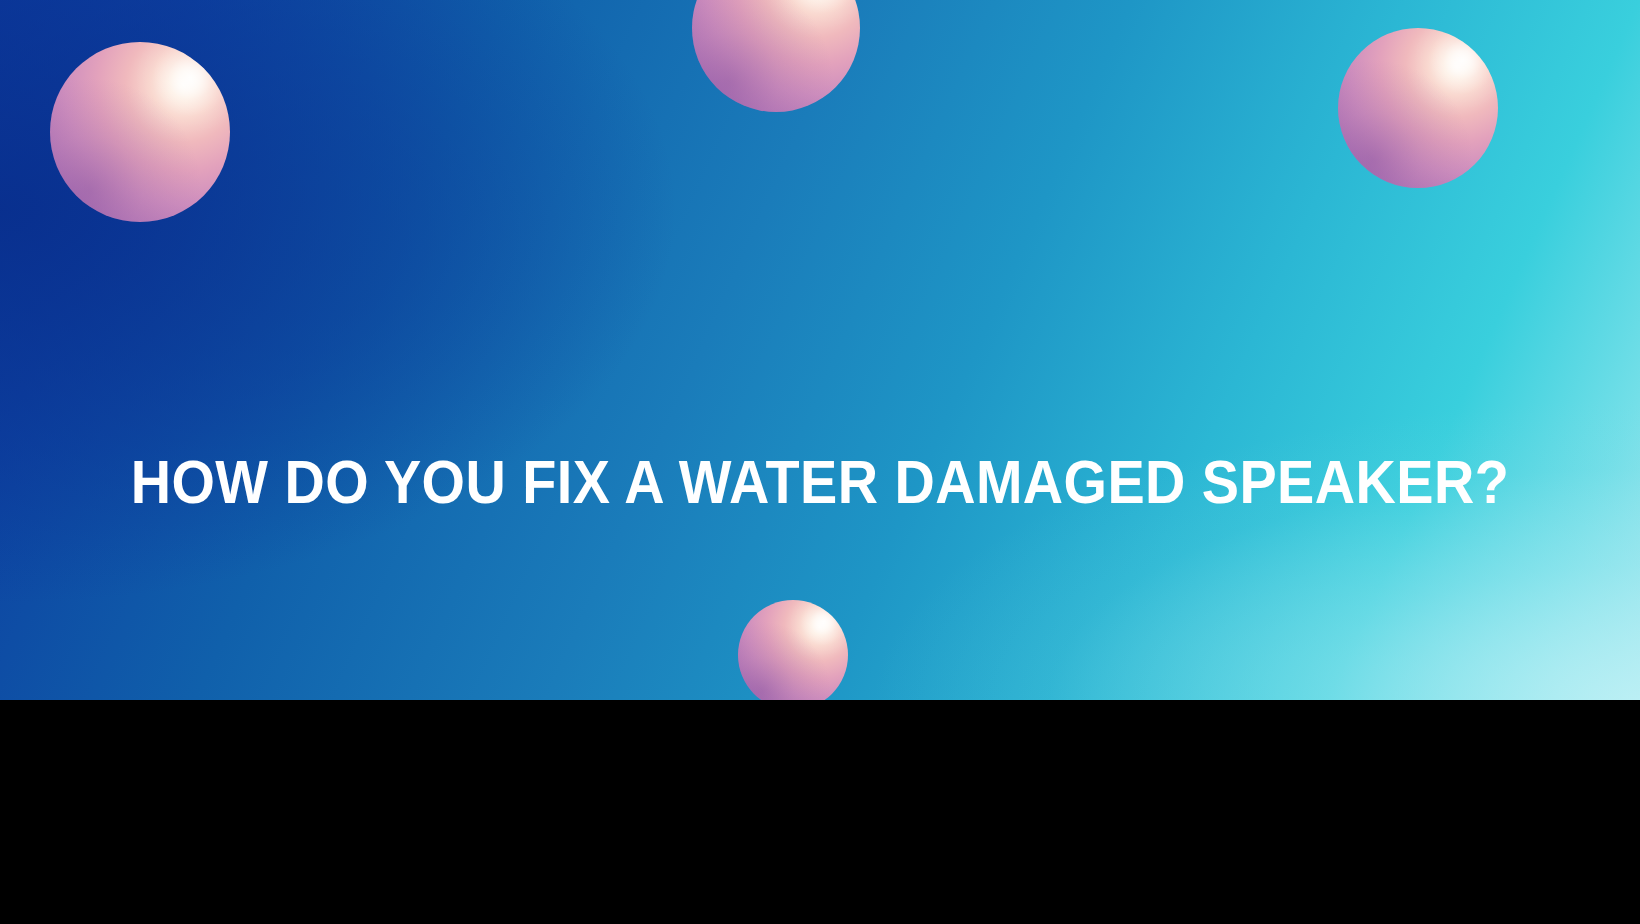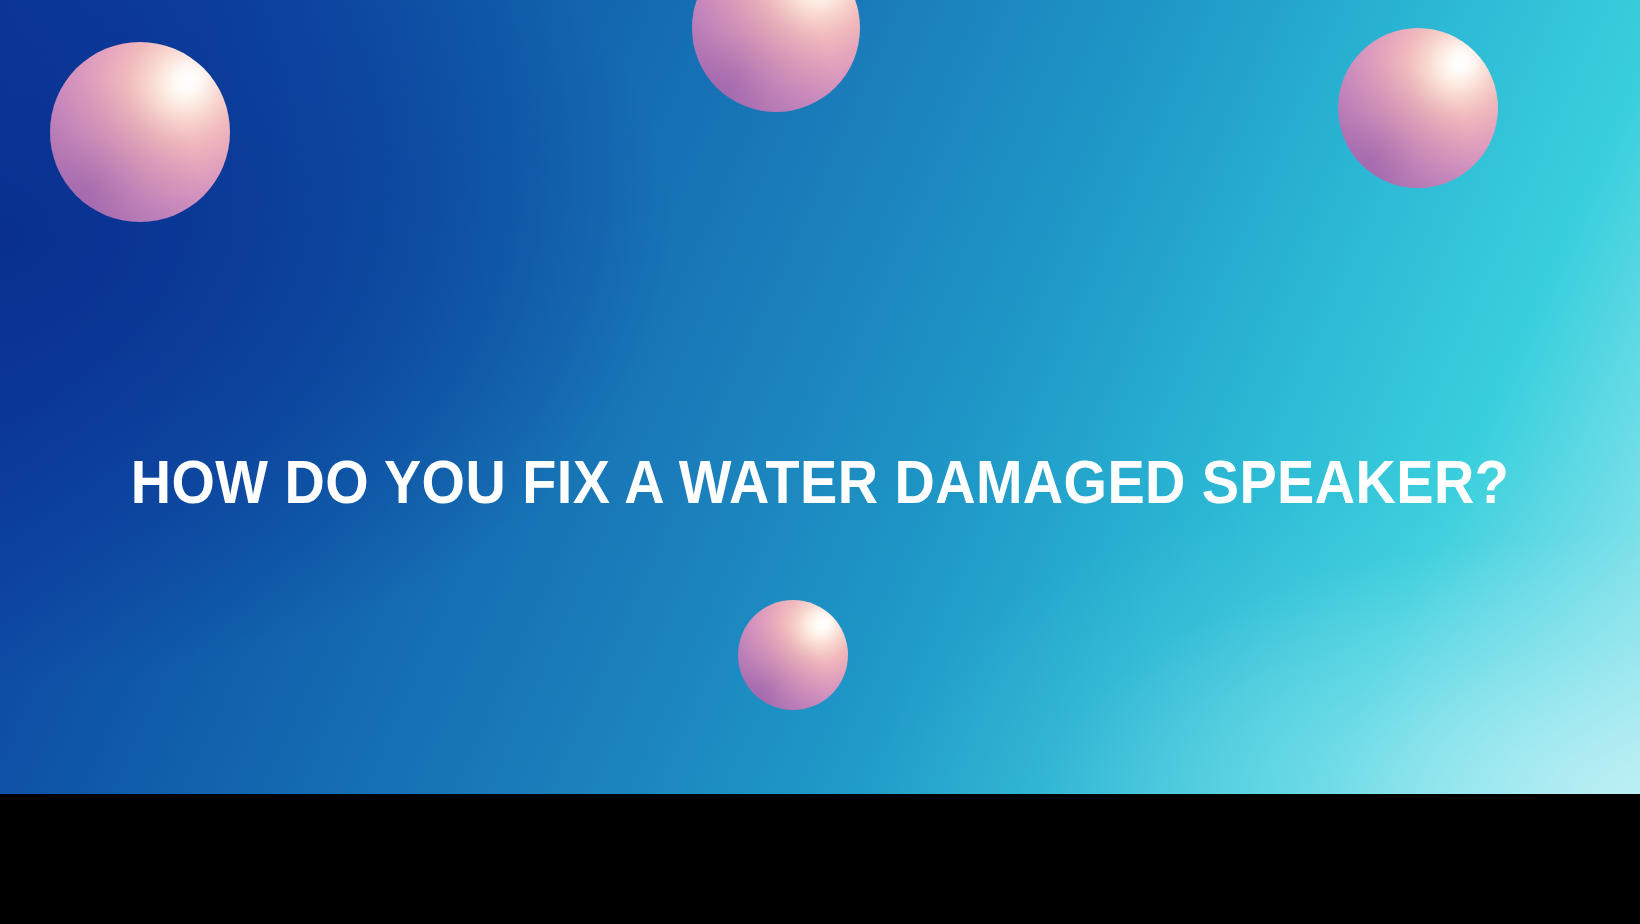--- a/index.html
+++ b/index.html
@@ -3,21 +3,21 @@
 <meta charset="utf-8">
 <style>
   html, body {
     margin: 0;
     padding: 0;
     background: #000;
   }
   #card {
     position: relative;
     width: 1640px;
-    height: 794px;
+    height: 700px;
     overflow: hidden;
     font-family: "Liberation Sans", sans-serif;
   }
 
   
   .bg-base {
     position: absolute;
     inset: 0;
     background: linear-gradient(114deg,
         #0b3a9c 0%,

